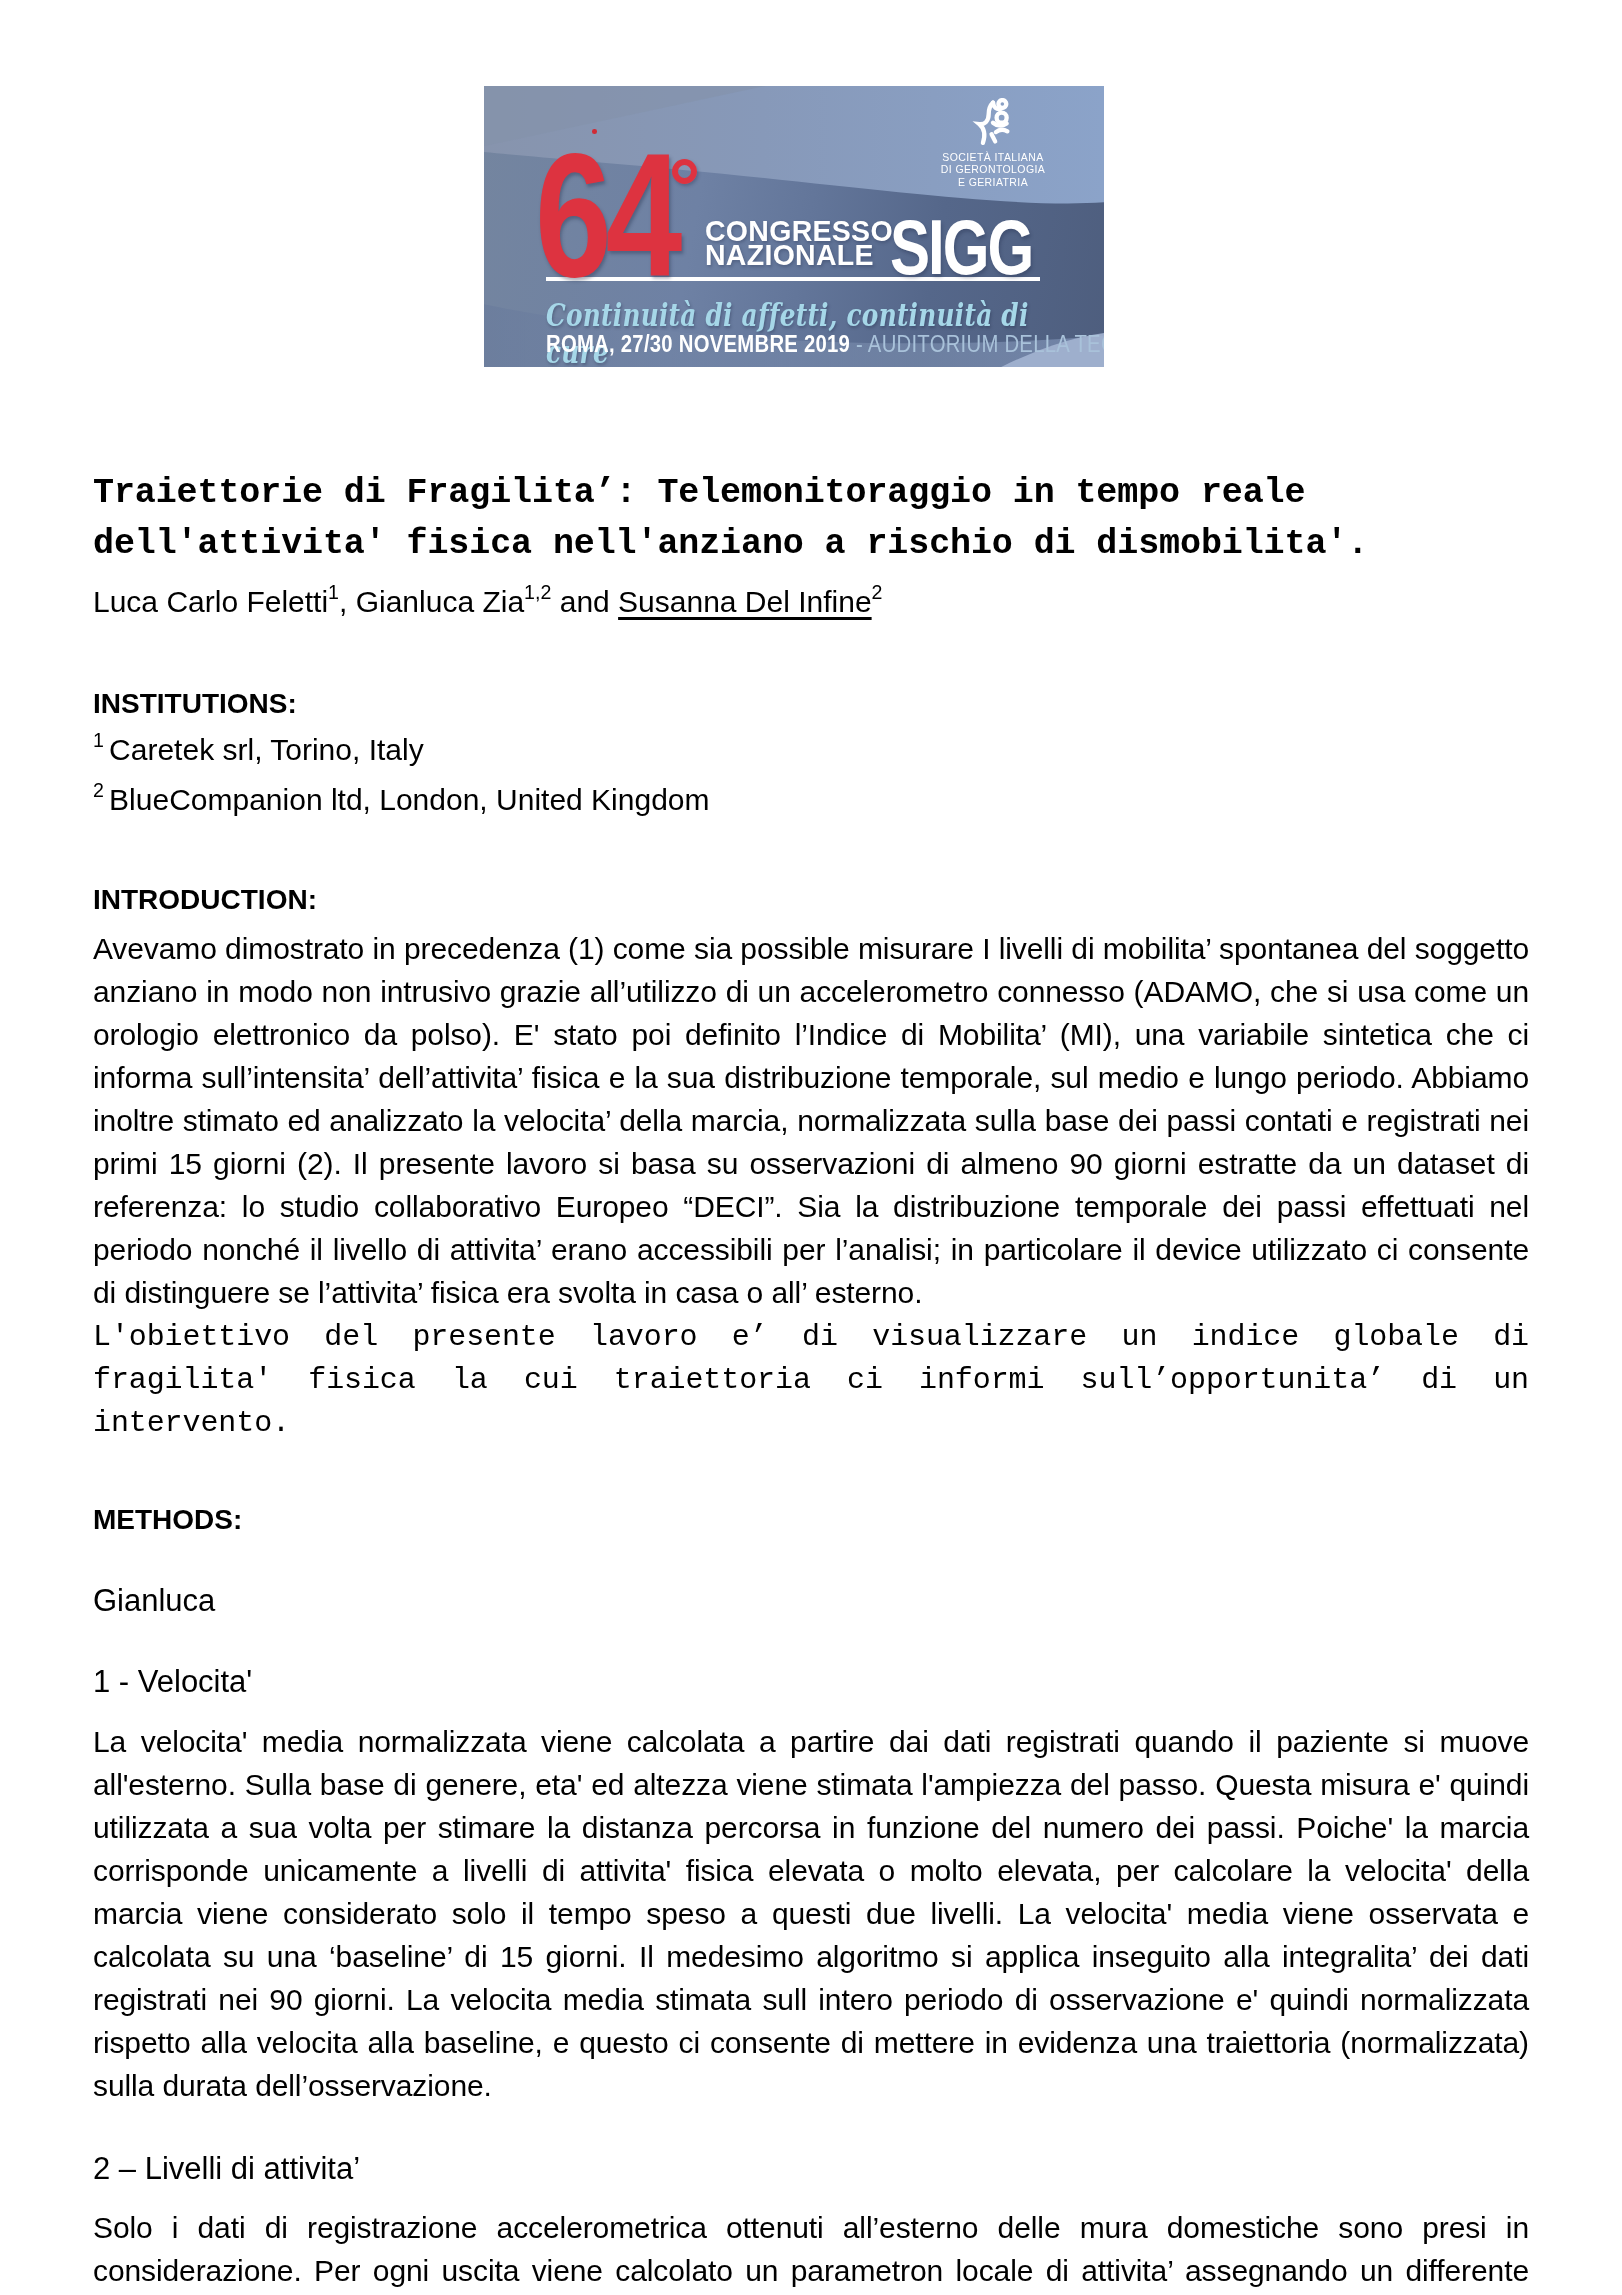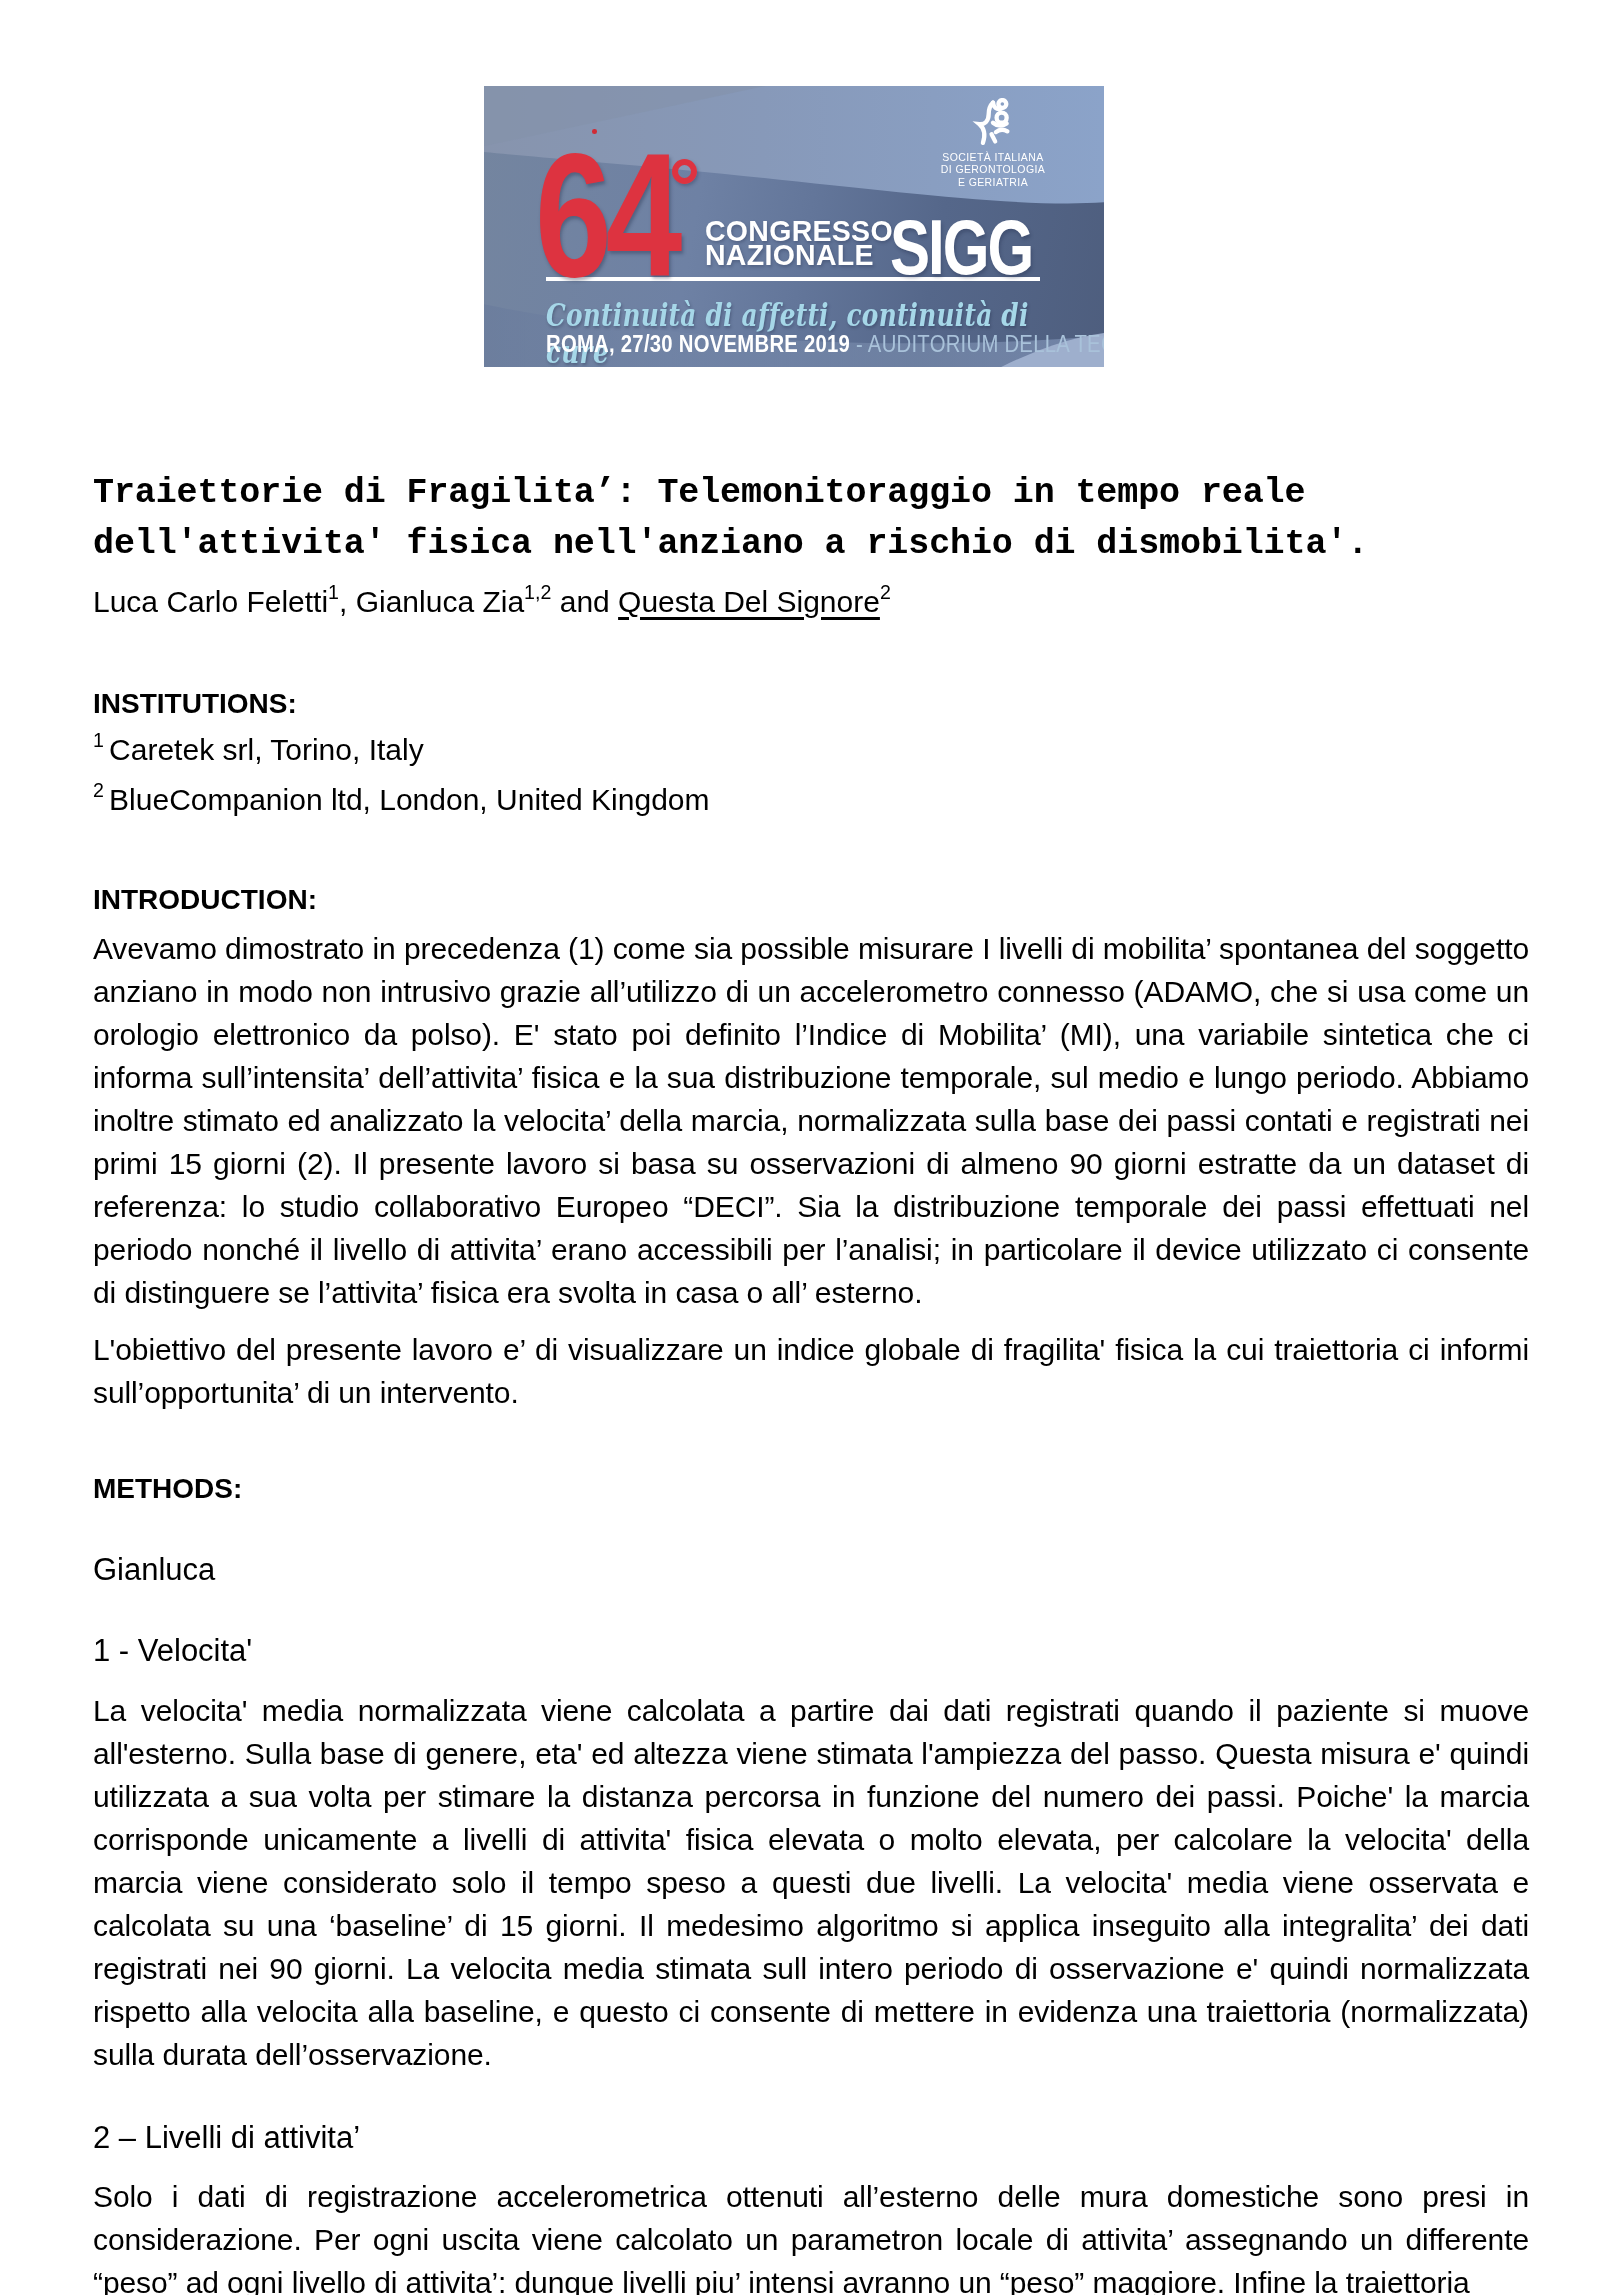--- a/index.html
+++ b/index.html
@@ -87,21 +87,21 @@
   .h-methods{margin-top:56px;}
   .byline{font-size:30px;line-height:41px;margin:10.5px 0 0 0;}
   .byline .underlined{text-decoration:underline;text-underline-offset:5.2px;}
   sup.s{font-size:19.6px;vertical-align:13px;line-height:0;}
   .inst-line{font-size:30px;line-height:42px;margin:7.9px 0 0 0;}
   .inst-line sup.s{margin-right:5.2px;}
   .para{
     font-size:30px;line-height:43px;margin:9.2px 0 0 0;
     text-align:justify;letter-spacing:-0.1px;
   }
-  .para.follow{margin-top:14px;}
+  .para.follow{margin-top:2px;font-family:Liberation Mono, monospace;}
   .methods-lead{font-size:31px;line-height:39px;font-weight:400;margin:43px 0 0 0;}
   .sub-heading{font-size:31px;line-height:39px;font-weight:400;margin:42px 0 0 0;}
   .para.after-sub{margin-top:18.3px;}
 </style>
 </head>
 <body>
 
 <header class="banner">
   <svg class="banner-bg" viewBox="0 0 947 430" preserveAspectRatio="none" aria-hidden="true">
     <defs>
@@ -158,21 +158,21 @@
 
   <div class="venue">
     <span class="venue-date">ROMA, 27/30 NOVEMBRE 2019</span><span class="venue-place"> - AUDITORIUM DELLA TECNICA</span>
   </div>
 </header>
 
 <main class="content">
 
   <h1 class="doc-title">Traiettorie di Fragilita’: Telemonitoraggio in tempo reale dell'attivita' fisica nell'anziano a rischio di dismobilita'.</h1>
 
-  <p class="byline"><span>Luca Carlo Feletti</span><sup class="s">1</sup><span>, Gianluca Zia</span><sup class="s">1,2</sup><span> and </span><span class="underlined">Questa Del Signore</span><sup class="s">2</sup></p>
+  <p class="byline"><span>Luca Carlo Feletti</span><sup class="s">1</sup><span>, Gianluca Zia</span><sup class="s">1,2</sup><span> and </span><span class="underlined">Susanna Del Infine</span><sup class="s">2</sup></p>
 
   <h2 class="sec-heading h-institutions">INSTITUTIONS:</h2>
   <p class="inst-line"><sup class="s">1</sup><span>Caretek srl, Torino, Italy</span></p>
   <p class="inst-line"><sup class="s">2</sup><span>BlueCompanion ltd, London, United Kingdom</span></p>
 
   <h2 class="sec-heading h-introduction">INTRODUCTION:</h2>
   <p class="para">Avevamo dimostrato in precedenza (1) come sia possible misurare I livelli di mobilita’ spontanea del soggetto anziano in modo non intrusivo grazie all’utilizzo di un accelerometro connesso (ADAMO, che si usa come un orologio elettronico da polso). E' stato poi definito l’Indice di Mobilita’ (MI), una variabile sintetica che ci informa sull’intensita’ dell’attivita’ fisica e la sua distribuzione temporale, sul medio e lungo periodo. Abbiamo inoltre stimato ed analizzato la velocita’ della marcia, normalizzata sulla base dei passi contati e registrati nei primi 15 giorni (2). Il presente lavoro si basa su osservazioni di almeno 90 giorni estratte da un dataset di referenza: lo studio collaborativo Europeo “DECI”. Sia la distribuzione temporale dei passi effettuati nel periodo nonché il livello di attivita’ erano accessibili per l’analisi; in particolare il device utilizzato ci consente di distinguere se l’attivita’ fisica era svolta in casa o all’ esterno.</p>
   <p class="para follow">L'obiettivo del presente lavoro e’ di visualizzare un indice globale di fragilita' fisica la cui traiettoria ci informi sull’opportunita’ di un intervento.</p>
 
   <h2 class="sec-heading h-methods">METHODS:</h2>

